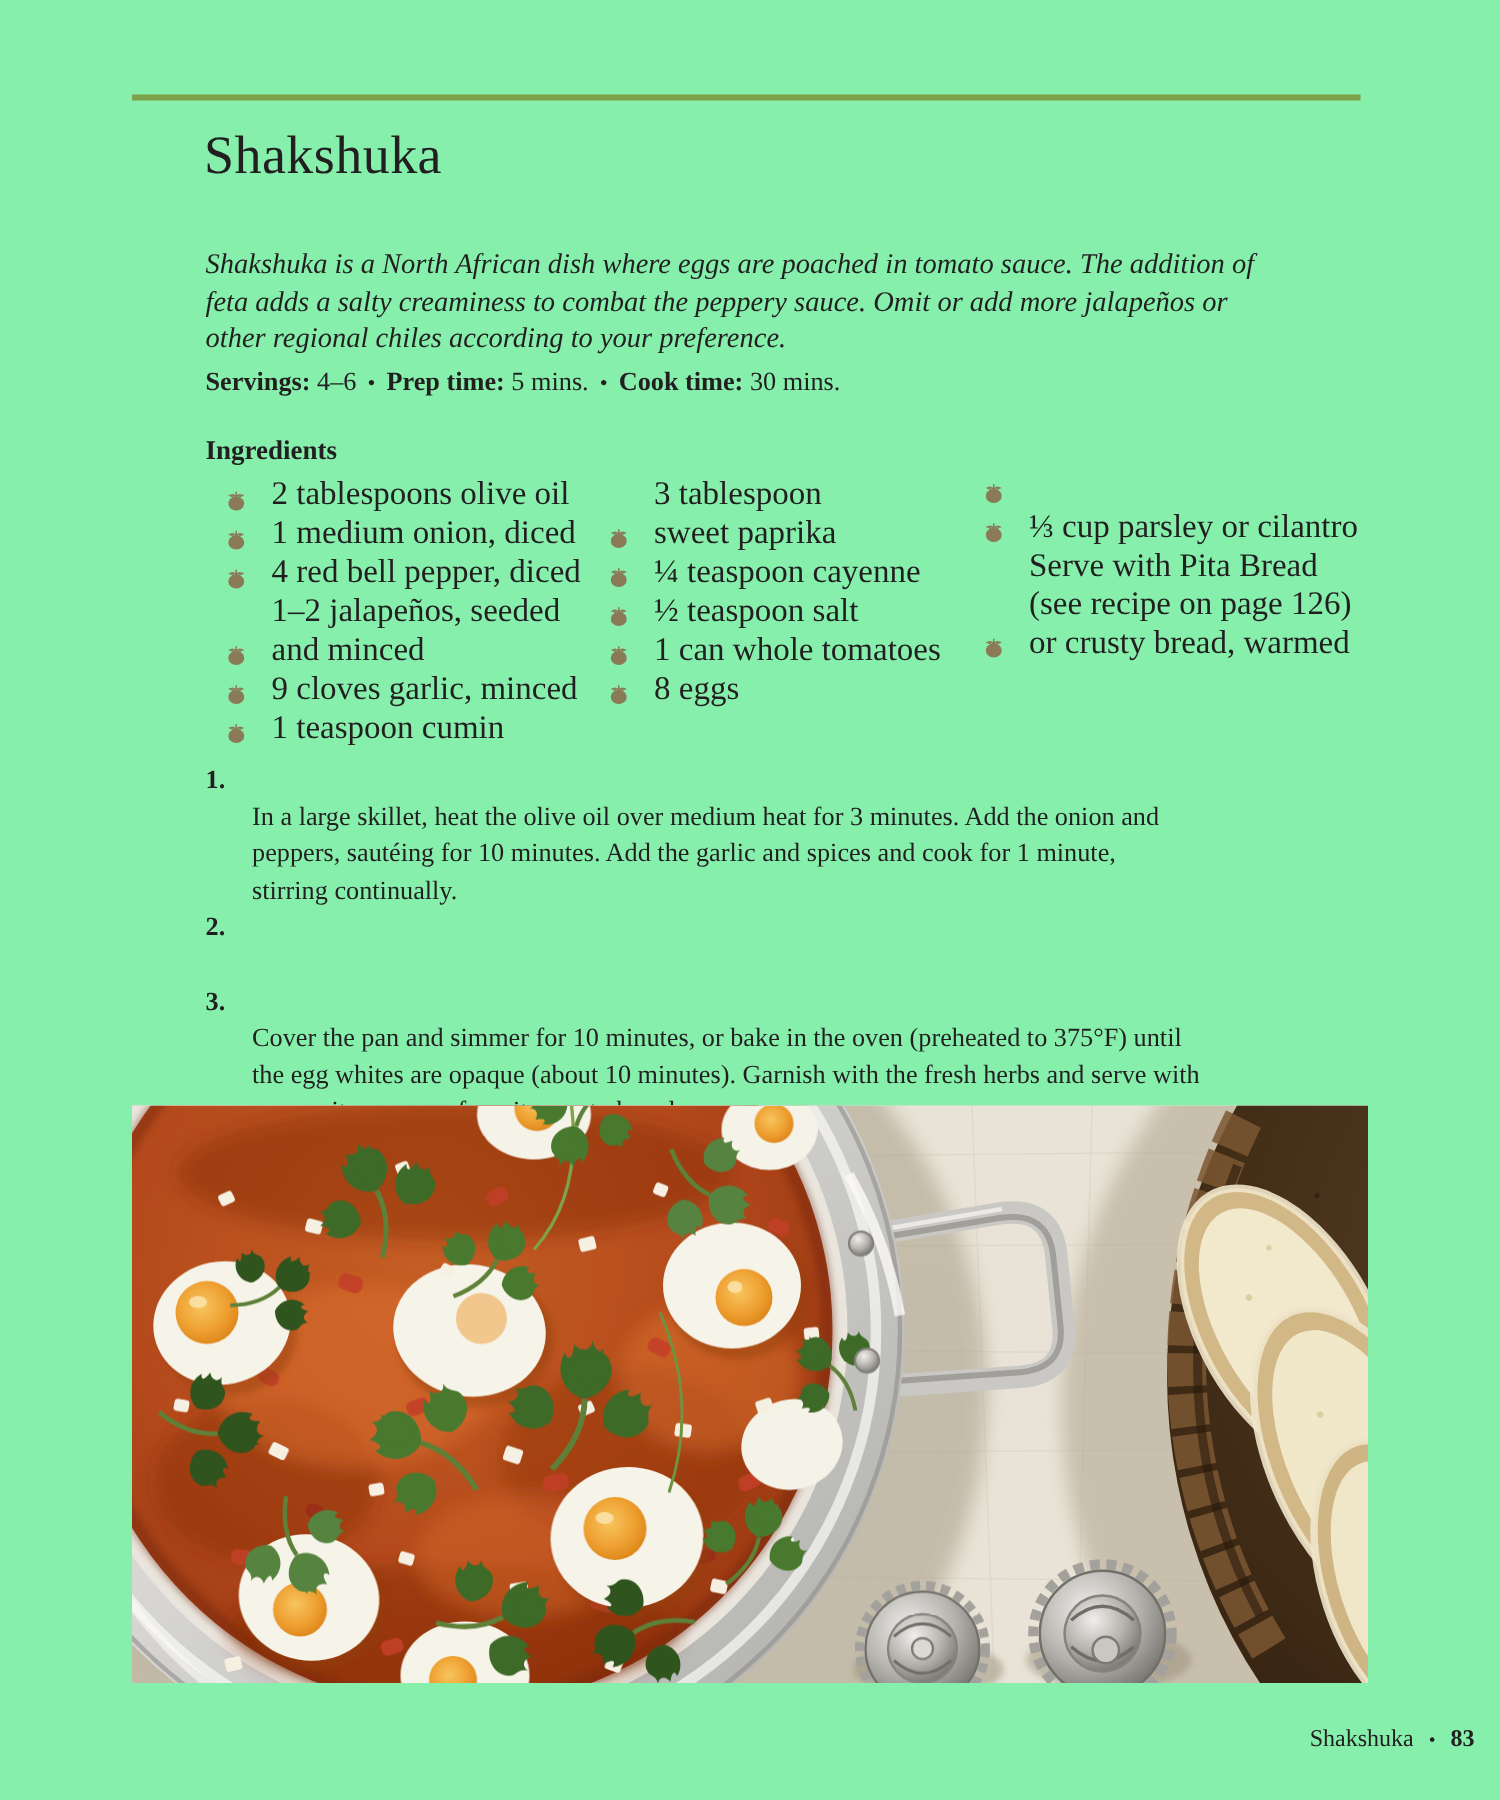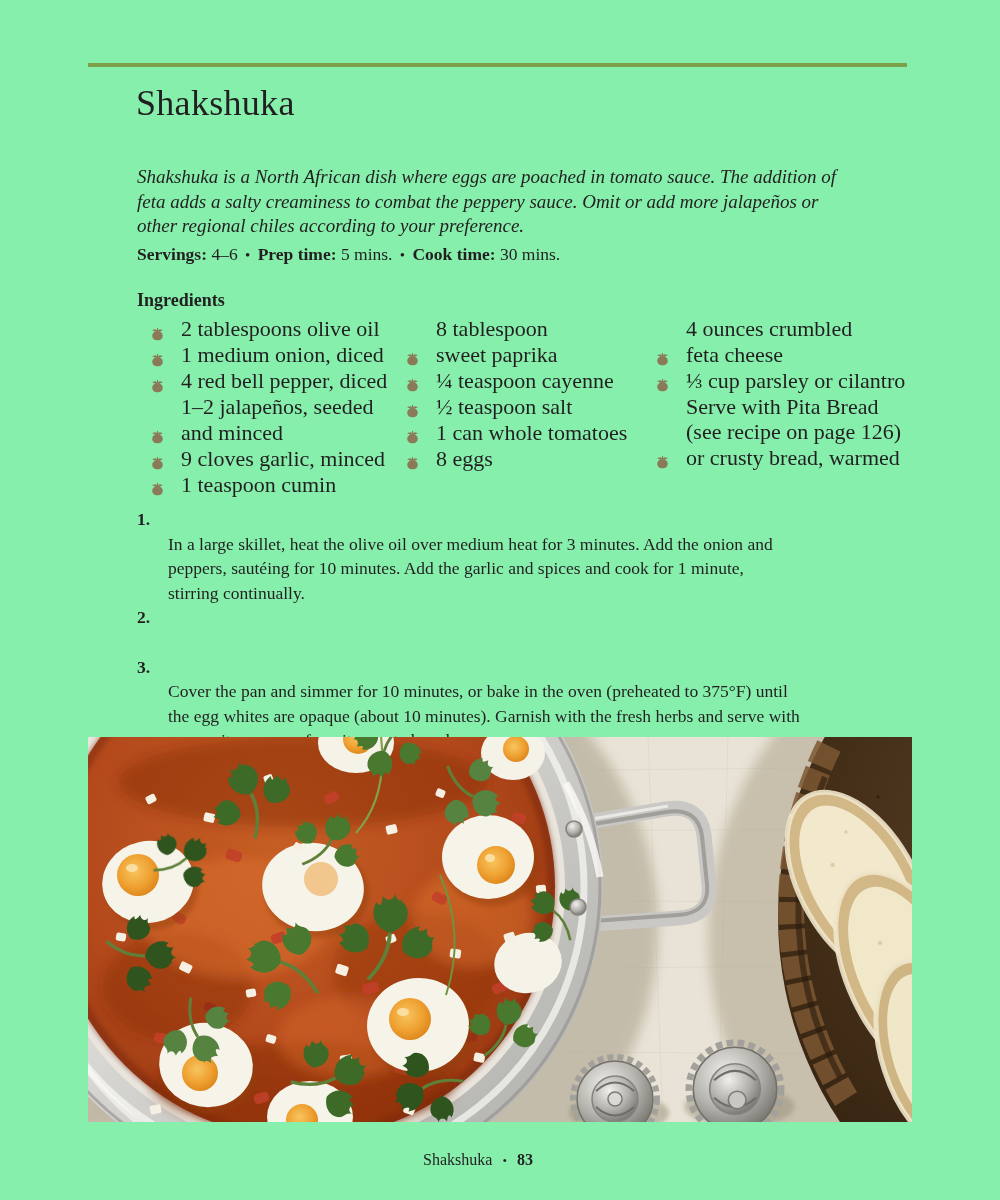--- a/index.html
+++ b/index.html
@@ -26,21 +26,21 @@
   .ing-icon{flex:0 0 15px; width:15px; height:15px; margin:6px 16px 0 0;
     color:var(--bullet-brown,#8b7a58);}
   .ing-icon svg{display:block; width:15px; height:15px;}
   .ing-text{white-space:pre-line;}
   .steps{position:absolute; left:137px; top:507px; width:760px; font-size:17.5px; line-height:24.6px;}
   .step{position:relative; padding-left:31px; white-space:pre-line;}
   .step-num{position:absolute; left:0; top:0; font-weight:bold; white-space:normal;}
   .photo{position:absolute; left:88px; top:737px; width:824px; height:385px; overflow:hidden;
     background:#e7e2d5;}
   .photo svg{display:block;}
-  .footer{position:absolute; left:0; top:1151px; width:956px; text-align:center; font-size:16px;}
+  .footer{position:absolute; left:0; top:1151px; width:956px; text-align:right; font-size:16px;padding-left:27px;}
   .footer .pg{font-weight:bold; margin-left:10px;}
   .footer .dot{font-size:13px; margin-left:10px;}
 </style>
 </head>
 <body>
 
 <div class="page">
 
   <div class="rule"></div>
 
@@ -124,21 +124,21 @@
     </ul>
 
     <ul class="ing-col c2">
       <li class="ing">
         <span class="ing-icon">
             <svg viewBox="0 0 16 16">
               <path d="M8,4.4 C4.4,4.4 2.4,6.7 2.4,9.3 C2.4,12.4 5,14.2 8,14.2 C11,14.2 13.6,12.4 13.6,9.3 C13.6,6.7 11.6,4.4 8,4.4 Z" fill="currentColor"></path>
               <path d="M8,4.8 C7,3.2 5.2,2.8 3.7,3.5 C5.1,4 6.1,4.4 6.7,5.4 M8,4.8 C9,3.2 10.8,2.8 12.3,3.5 C10.9,4 9.9,4.4 9.3,5.4 M8,1.3 L8,5" stroke="currentColor" fill="none" stroke-width="1.1" stroke-linecap="round"></path>
             </svg>
           </span>
-        <span class="ing-text">8 tablespoon
+        <span class="ing-text">3 tablespoon
 sweet paprika</span>
       </li>
       <li class="ing">
         <span class="ing-icon">
             <svg viewBox="0 0 16 16">
               <path d="M8,4.4 C4.4,4.4 2.4,6.7 2.4,9.3 C2.4,12.4 5,14.2 8,14.2 C11,14.2 13.6,12.4 13.6,9.3 C13.6,6.7 11.6,4.4 8,4.4 Z" fill="currentColor"></path>
               <path d="M8,4.8 C7,3.2 5.2,2.8 3.7,3.5 C5.1,4 6.1,4.4 6.7,5.4 M8,4.8 C9,3.2 10.8,2.8 12.3,3.5 C10.9,4 9.9,4.4 9.3,5.4 M8,1.3 L8,5" stroke="currentColor" fill="none" stroke-width="1.1" stroke-linecap="round"></path>
             </svg>
           </span>
         <span class="ing-text">¼ teaspoon cayenne</span>
@@ -173,22 +173,20 @@
     </ul>
 
     <ul class="ing-col c3">
       <li class="ing">
         <span class="ing-icon">
             <svg viewBox="0 0 16 16">
               <path d="M8,4.4 C4.4,4.4 2.4,6.7 2.4,9.3 C2.4,12.4 5,14.2 8,14.2 C11,14.2 13.6,12.4 13.6,9.3 C13.6,6.7 11.6,4.4 8,4.4 Z" fill="currentColor"></path>
               <path d="M8,4.8 C7,3.2 5.2,2.8 3.7,3.5 C5.1,4 6.1,4.4 6.7,5.4 M8,4.8 C9,3.2 10.8,2.8 12.3,3.5 C10.9,4 9.9,4.4 9.3,5.4 M8,1.3 L8,5" stroke="currentColor" fill="none" stroke-width="1.1" stroke-linecap="round"></path>
             </svg>
           </span>
-        <span class="ing-text">4 ounces crumbled
-feta cheese</span>
       </li>
       <li class="ing">
         <span class="ing-icon">
             <svg viewBox="0 0 16 16">
               <path d="M8,4.4 C4.4,4.4 2.4,6.7 2.4,9.3 C2.4,12.4 5,14.2 8,14.2 C11,14.2 13.6,12.4 13.6,9.3 C13.6,6.7 11.6,4.4 8,4.4 Z" fill="currentColor"></path>
               <path d="M8,4.8 C7,3.2 5.2,2.8 3.7,3.5 C5.1,4 6.1,4.4 6.7,5.4 M8,4.8 C9,3.2 10.8,2.8 12.3,3.5 C10.9,4 9.9,4.4 9.3,5.4 M8,1.3 L8,5" stroke="currentColor" fill="none" stroke-width="1.1" stroke-linecap="round"></path>
             </svg>
           </span>
         <span class="ing-text">⅓ cup parsley or cilantro</span>
       </li>

